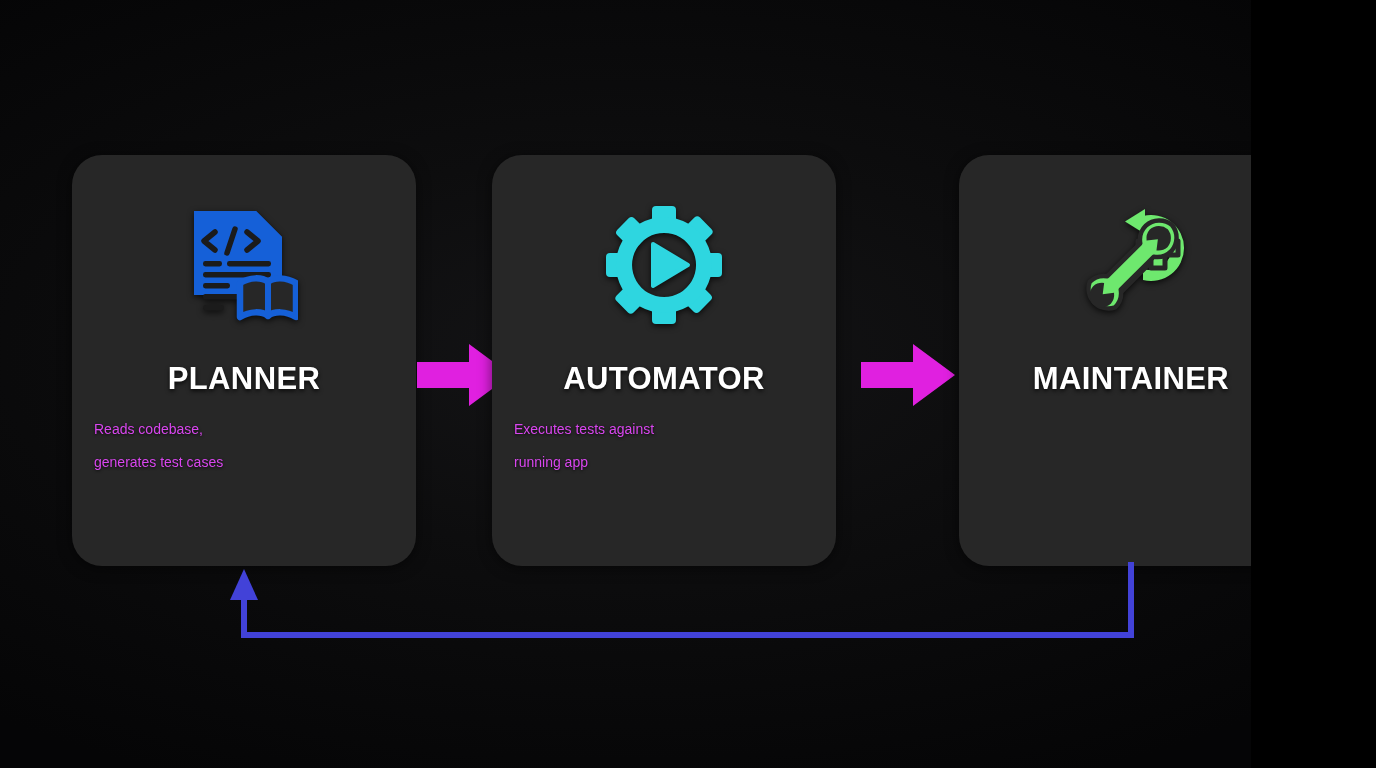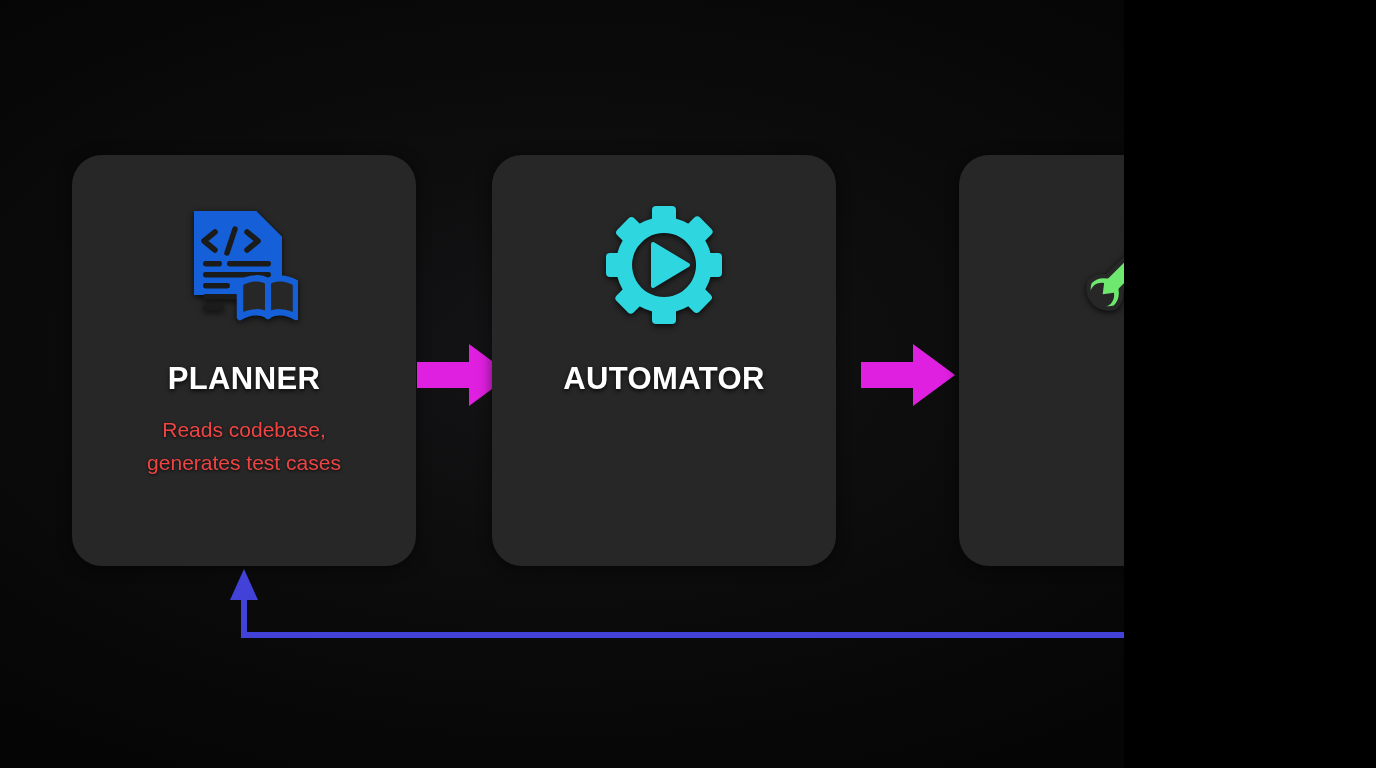--- a/index.html
+++ b/index.html
@@ -7,24 +7,25 @@
     margin: 0;
     padding: 0;
     background: #000000;
   }
   body {
     font-family: "Liberation Sans", sans-serif;
     -webkit-font-smoothing: antialiased;
   }
   .stage {
     position: relative;
-    width: 1124px;
+    width: 1231px;
     height: 768px;
     overflow: hidden;
     background: #0a0a0b;
+    padding-left: 20px;
   }
   
   .stage::before {
     content: "";
     position: absolute;
     inset: 0;
     background:
       radial-gradient(ellipse 78% 62% at 50% 46%, #141416 0%, #0d0d0e 42%, #050506 100%);
     pointer-events: none;
   }
@@ -67,25 +68,25 @@
     font-weight: bold;
     letter-spacing: 0.4px;
     color: #ffffff;
     text-shadow: 0 2px 4px rgba(0,0,0,0.8);
   }
   .card-desc {
     position: absolute;
     top: 258px;
     left: 22px;
     right: 22px;
-    text-align: center;
-    font-size: 21px;
+    text-align: left;
+    font-size: 14px;
     line-height: 33px;
     font-weight: normal;
-    color: #ef4444;
+    color: #d946ef;
     text-shadow: 0 1px 3px rgba(0,0,0,0.8);
     white-space: pre-line;
   }
 
   
   .arrow {
     position: absolute;
     top: 341px;
     width: 96px;
     height: 68px;
@@ -161,20 +162,22 @@
             <rect x="90" y="47" width="26" height="24" rx="4" transform="rotate(45 58 59)"></rect>
           </g>
 
           <path d="M58 11 A48 48 0 1 1 57.9 11 Z M58 27 A32 32 0 1 0 58.1 27 Z" fill-rule="evenodd"></path>
 
           <path d="M47 38 L82 59 L47 80 Z" stroke="#2ed6e0" stroke-width="4" stroke-linejoin="round"></path>
         </g>
       </svg>
     </div>
     <div class="card-title">AUTOMATOR</div>
+    <div class="card-desc">Executes tests against
+running app</div>
   </div>
 
   <div class="arrow arrow-2">
     <svg width="96" height="68" viewBox="0 0 96 68" aria-hidden="true">
       <path d="M0 21 H52 V3 L94 34 L52 65 V47 H0 Z" fill="#e020e0"></path>
     </svg>
   </div>
 
   <div class="card card-3">
     <div class="icon-wrap">
@@ -203,20 +206,21 @@
                      a20 20 0 0 0 -18 -19
                      z" stroke="#272727" stroke-width="4.5" stroke-linejoin="round"></path>
             <path d="M58 8 a14 14 0 0 0 -12.5 13 a14 14 0 0 0 5.5 10 L58 22 L65 31
                      a14 14 0 0 0 5.5 -10 A14 14 0 0 0 58 8 Z" fill="#272727"></path>
             <path d="M58 114 a14 14 0 0 1 -12.5 -13 a14 14 0 0 1 5.5 -10 L58 100 L65 91
                      a14 14 0 0 1 5.5 10 A14 14 0 0 1 58 114 Z" fill="#272727"></path>
           </g>
         </g>
       </svg>
     </div>
+    <div class="card-title">MAINTAINER</div>
   </div>
 
   <div class="loop">
     <svg width="980" height="110" viewBox="0 0 980 110" aria-hidden="true">
       <path d="M931 10 L931 80 L44 80 L44 42" fill="none" stroke="#4242d8" stroke-width="6" stroke-linecap="square" stroke-linejoin="miter"></path>
       <path d="M44 14 L30 45 L58 45 Z" fill="#4242d8"></path>
     </svg>
   </div>
 
 </div>

